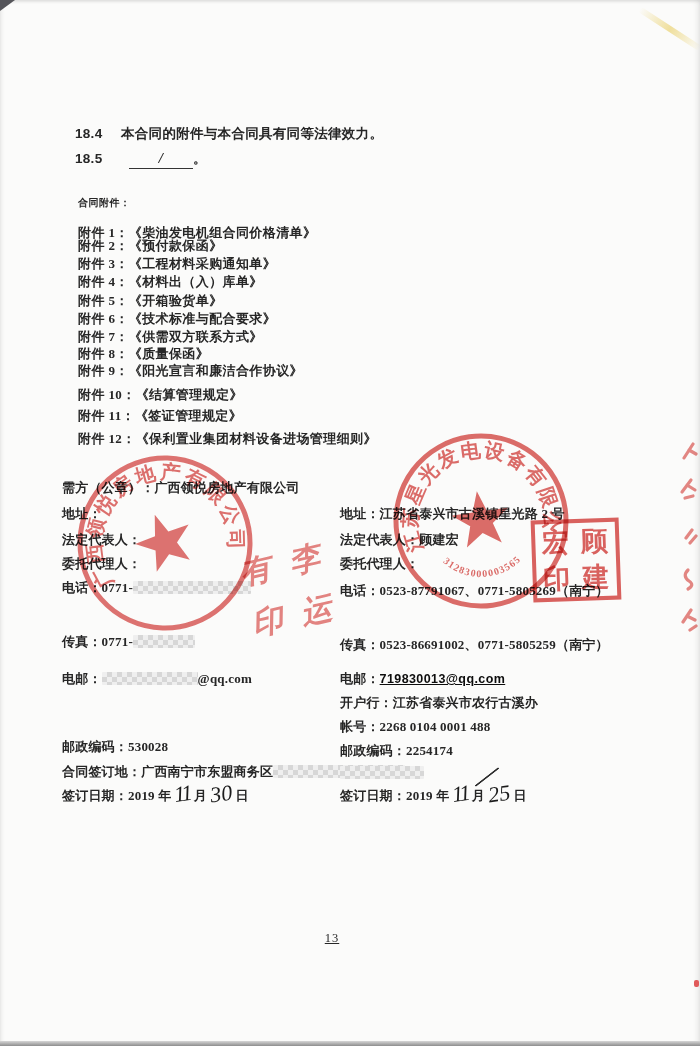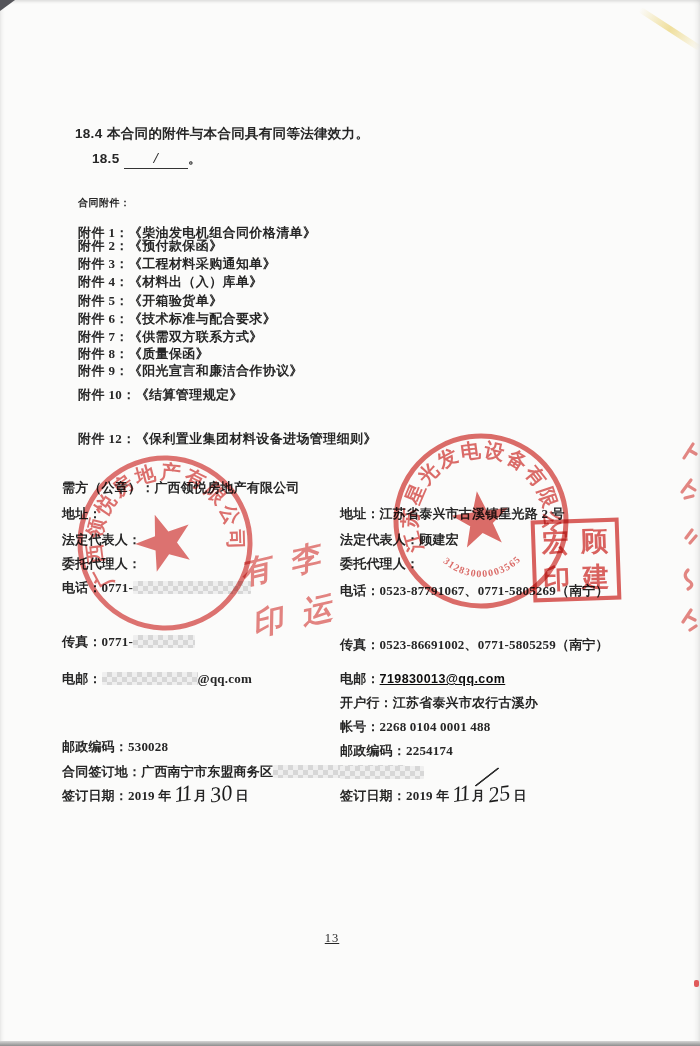--- a/index.html
+++ b/index.html
@@ -12,22 +12,22 @@
   }
   .bottom-edge{position:absolute;left:0;bottom:0;width:700px;height:5px;background:linear-gradient(#d6d6d6,#8e8e8e);}
   .corner-fold{position:absolute;left:0;top:0;width:0;height:0;border-top:11px solid #55555a;border-right:15px solid transparent;}
   .yellow-streak{position:absolute;left:634px;top:26px;width:72px;height:6px;border-radius:3px;
     background:linear-gradient(90deg,rgba(235,215,120,0),rgba(230,200,80,.55),rgba(235,215,120,0));
     transform:rotate(33deg);}
   
   .clause{position:absolute;display:flex;font-size:13.5px;font-weight:600;letter-spacing:.3px;line-height:26px;}
   .cnum{flex:none;width:32px;font-family:"Liberation Sans","DejaVu Sans",sans-serif;font-weight:700;}
   .c183{left:75px;top:69px;width:572px;}
-  .c184{left:75px;top:121px;width:572px;}
-  .c185{left:92px;top:146px;width:572px;}
+  .c184{left:75px;top:121px;width:572px;gap:14px;}
+  .c185{left:75px;top:146px;width:572px;gap:22px;}
   .fill-line{display:inline-block;width:64px;border-bottom:1.5px solid #333;text-align:center;line-height:20px;height:20px;}
   .hw-slash{font-style:italic;font-size:15px;}
   
   .att-head{position:absolute;left:78px;top:196px;font-size:10px;font-weight:700;letter-spacing:.5px;}
   .att-list{position:absolute;left:78px;top:218px;width:440px;height:238px;}
   .att-item{position:absolute;left:0;font-size:13px;font-weight:700;letter-spacing:.4px;white-space:nowrap;}
   
   .cols{position:absolute;left:62px;top:479px;width:586px;height:340px;font-size:13px;}
   .col{position:absolute;top:0;height:340px;}
   .lcol{left:0;width:272px;}
@@ -85,20 +85,21 @@
     <div class="att-item" style="top:6px">附件 1：《柴油发电机组合同价格清单》</div>
     <div class="att-item" style="top:19px">附件 2：《预付款保函》</div>
     <div class="att-item" style="top:37px">附件 3：《工程材料采购通知单》</div>
     <div class="att-item" style="top:55px">附件 4：《材料出（入）库单》</div>
     <div class="att-item" style="top:74px">附件 5：《开箱验货单》</div>
     <div class="att-item" style="top:92px">附件 6：《技术标准与配合要求》</div>
     <div class="att-item" style="top:110px">附件 7：《供需双方联系方式》</div>
     <div class="att-item" style="top:127px">附件 8：《质量保函》</div>
     <div class="att-item" style="top:144px">附件 9：《阳光宣言和廉洁合作协议》</div>
     <div class="att-item" style="top:168px">附件 10：《结算管理规定》</div>
+    <div class="att-item" style="top:189px">附件 11：《签证管理规定》</div>
     <div class="att-item" style="top:212px">附件 12：《保利置业集团材料设备进场管理细则》</div>
   </div>
 
   <div class="cols">
 
     <div class="col lcol">
       <div class="fline" style="top:0"><span>需方（公章）：</span><span>广西领悦房地产有限公司</span></div>
       <div class="fline" style="top:26px"><span>地址：</span></div>
       <div class="fline" style="top:52px"><span>法定代表人：</span></div>
       <div class="fline" style="top:76px"><span>委托代理人：</span></div>

